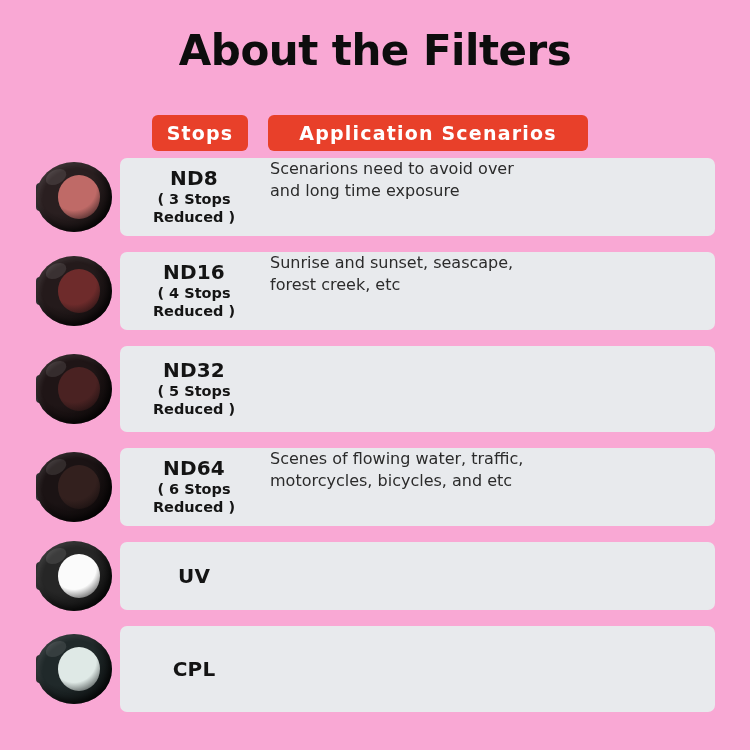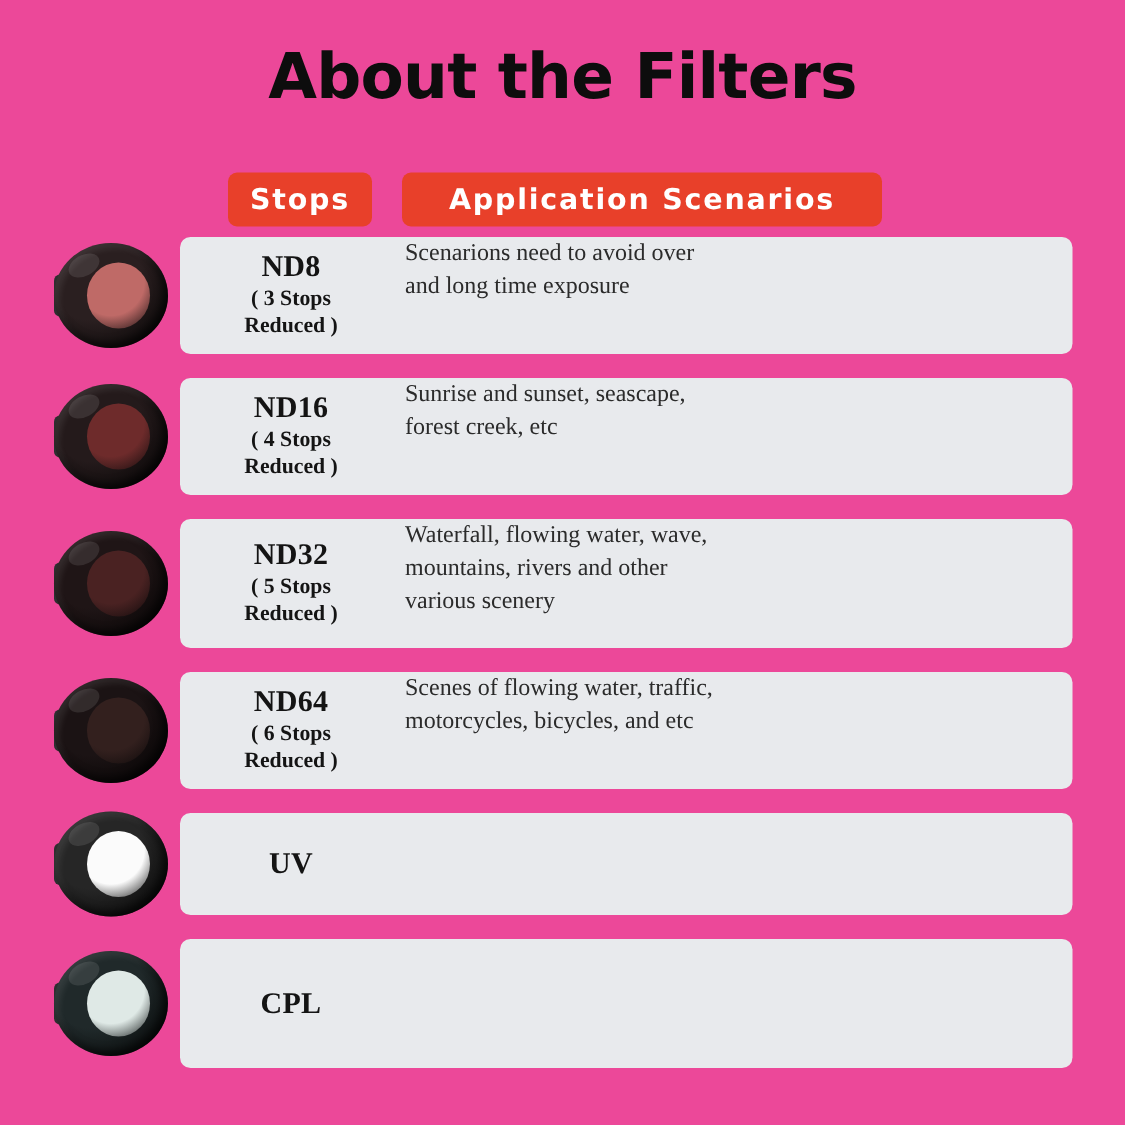--- a/index.html
+++ b/index.html
@@ -11,21 +11,21 @@
     height: 750px;
     background: #ffffff;
     font-family: "DejaVu Sans", "Liberation Sans", sans-serif;
     overflow: hidden;
   }
 
   .page {
     position: relative;
     width: 750px;
     height: 750px;
-    background: #ec4899;
+    background: #f9a8d4;
   }
 
   
   .title {
     position: absolute;
     top: 26px;
     left: 0;
     width: 750px;
     text-align: center;
     font-size: 42px;
@@ -65,21 +65,20 @@
     width: 320px;
     font-size: 19px;
   }
 
   
   .rows {
     position: absolute;
     top: 158px;
     left: 0;
     width: 750px;
-    font-family: Liberation Serif, serif;
   }
   .row {
     position: relative;
     height: 68px;
     margin-bottom: 16px;
   }
   .row-panel {
     position: absolute;
     left: 120px;
     width: 595px;
@@ -249,25 +248,20 @@
             <div class="body" style="background: radial-gradient(circle at 34% 28%, rgb(31, 21, 22) 0%, rgb(31, 21, 22) 45%, rgb(0, 0, 0) 100%); box-shadow: rgba(0, 0, 0, 0.65) -3px -3px 6px inset, rgba(255, 255, 255, 0.1) 3px 3px 5px inset;"></div>
             <div class="glass" style="background: radial-gradient(circle at 38% 30%, rgb(74, 34, 34) 0%, rgb(74, 34, 34) 55%, rgba(0, 0, 0, 0.35) 100%);"></div>
             <div class="sheen"></div>
           </div>
         </div>
         <div class="stops-cell">
           <div class="stops-name">ND32</div>
           <div class="stops-sub scenario-text">( 5 Stops
 Reduced )</div>
         </div>
-        <div class="scenario-cell">
-          <div class="scenario-text">Waterfall, flowing water, wave,
-mountains, rivers and other
-various scenery</div>
-        </div>
       </div>
       <div class="row tall">
         <div class="row-panel"></div>
         <div class="filter-img">
           <div class="lens">
             <div class="tab"></div>
             <div class="body" style="background: radial-gradient(circle at 34% 28%, rgb(27, 19, 20) 0%, rgb(27, 19, 20) 45%, rgb(0, 0, 0) 100%); box-shadow: rgba(0, 0, 0, 0.65) -3px -3px 6px inset, rgba(255, 255, 255, 0.1) 3px 3px 5px inset;"></div>
             <div class="glass" style="background: radial-gradient(circle at 38% 30%, rgb(51, 32, 30) 0%, rgb(51, 32, 30) 55%, rgba(0, 0, 0, 0.35) 100%);"></div>
             <div class="sheen"></div>
           </div>

